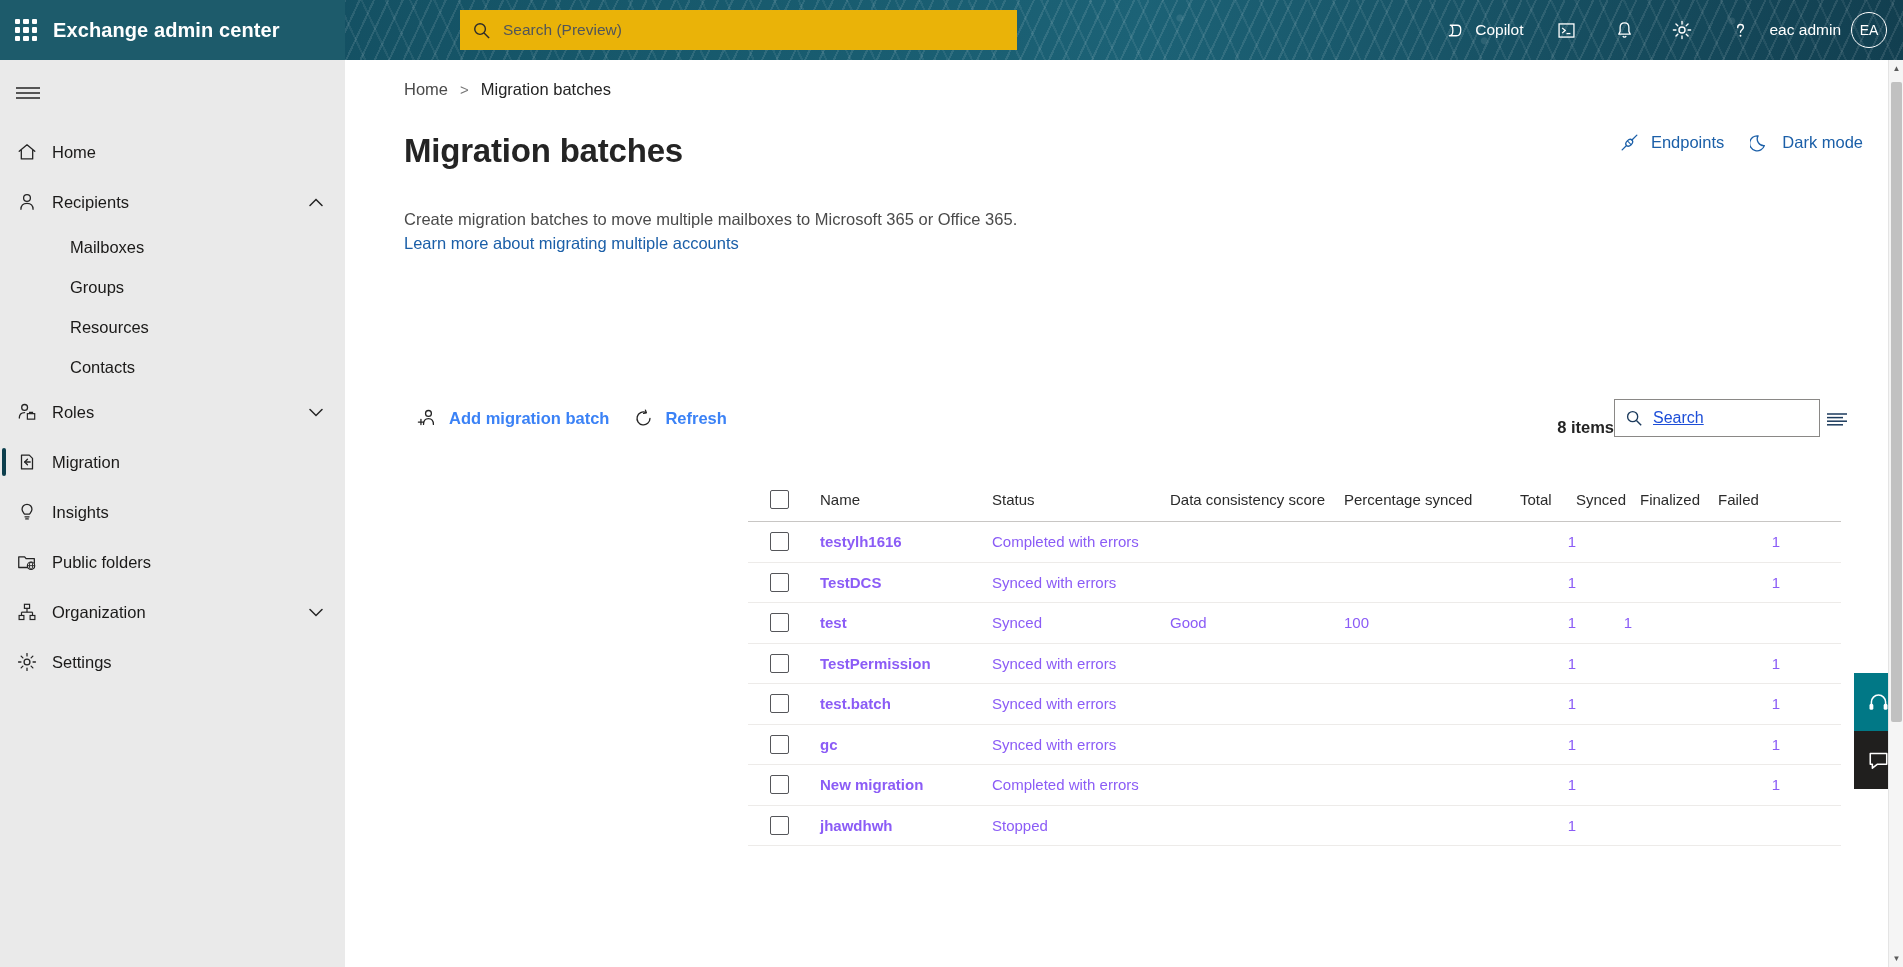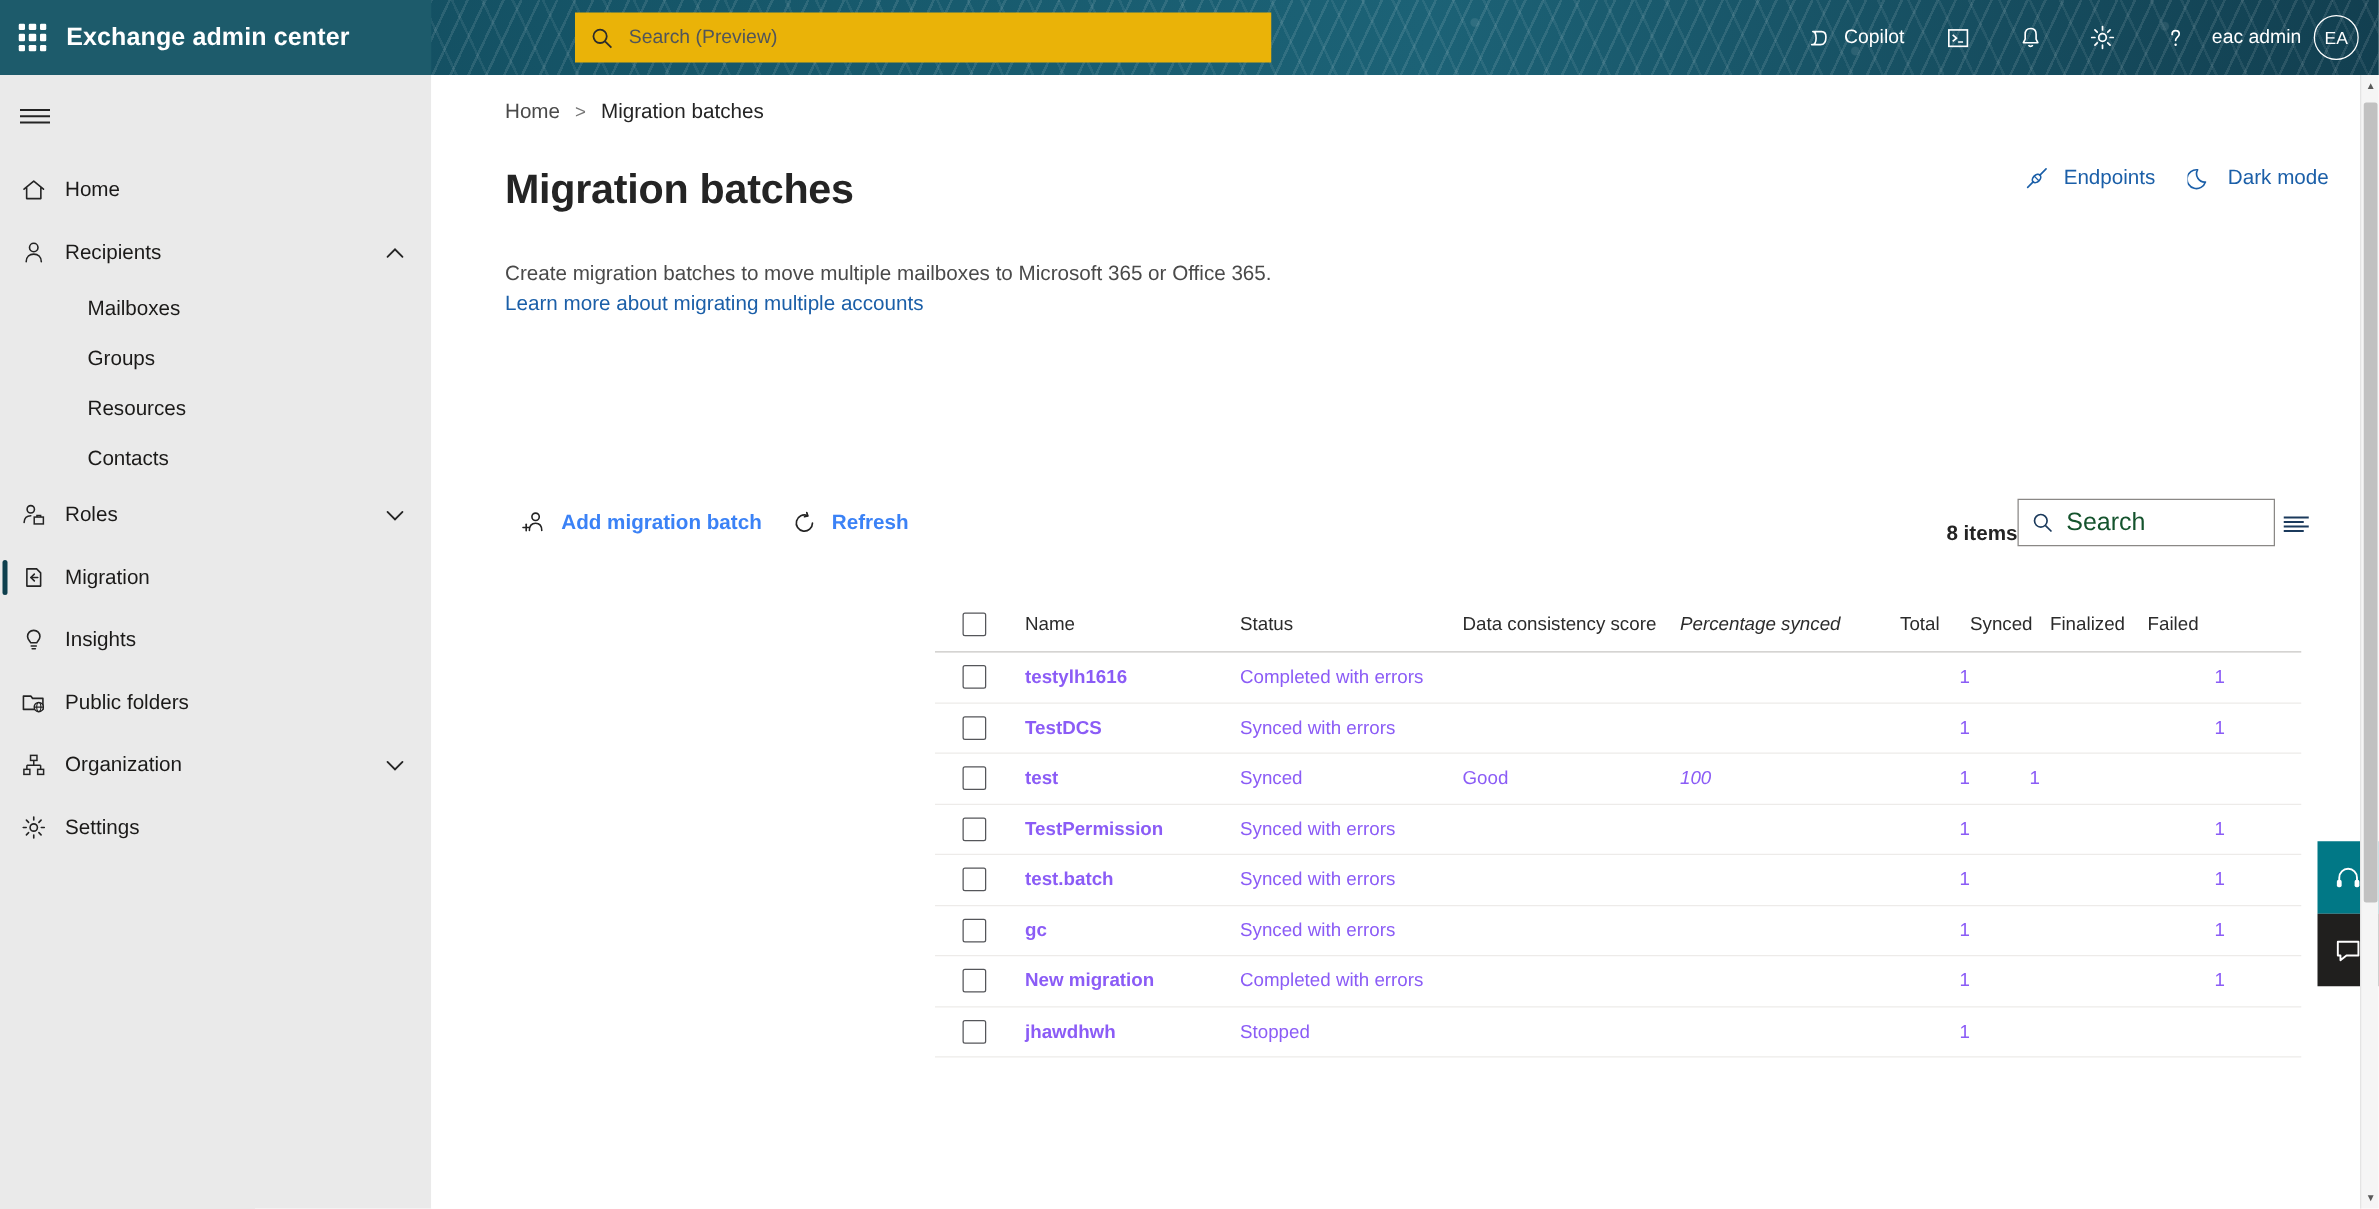--- a/index.html
+++ b/index.html
@@ -130,21 +130,21 @@
     padding: 0 12px; cursor: pointer; color: #3b82f6;
   }
   .cmd-btn span { font-size: 16.5px; font-weight: 600; }
   .cmd-right { margin-left: auto; display: flex; align-items: flex-end; }
   .items-count { font-size: 16.5px; color: #242424; font-weight: 600; }
   .searchbox {
     width: 206px; height: 38px; border: 1px solid #8a8886; background: #fff;
     display: flex; align-items: center; padding: 0 10px; cursor: text;
   }
   .searchbox svg { margin-right: 10px; flex: 0 0 auto; }
-  .searchbox .ph { color: #14532d; font-size: 20px; }
+  .searchbox .ph { color: #1d4ed8; font-size: 16px; text-decoration: underline; }
   .view-btn { width: 34px; height: 34px; display: flex; align-items: center; justify-content: center; cursor: pointer; }
 
   
   .table { position: absolute; left: 403px; top: 418px; width: 1093px; }
   .thead {
     display: flex; align-items: center; height: 44px;
     border-bottom: 1px solid #c8c6c4; color: #2b2b2b; font-size: 15px;
   }
   .trow {
     display: flex; align-items: center; height: 40.5px;
@@ -152,21 +152,21 @@
   }
   .c-check { width: 72px; display: flex; align-items: center; padding-left: 22px; flex: 0 0 72px; }
   .cbx {
     width: 19px; height: 19px; border: 1px solid #55565a; background: #fff;
     border-radius: 2px; cursor: pointer;
   }
   .c-name { width: 172px; flex: 0 0 172px; font-weight: 600; }
   .thead .c-name { font-weight: 400; }
   .c-status { width: 178px; flex: 0 0 178px; }
   .c-dcs { width: 174px; flex: 0 0 174px; }
-  .c-pct { width: 176px; flex: 0 0 176px; font-style: italic; }
+  .c-pct { width: 176px; flex: 0 0 176px; }
   .c-total { width: 56px; flex: 0 0 56px; text-align: right; }
   .c-synced { width: 64px; flex: 0 0 64px; text-align: right; padding-right: 8px; }
   .c-final { width: 78px; flex: 0 0 78px; text-align: right; padding-right: 6px; }
   .c-failed { width: 62px; flex: 0 0 62px; text-align: right; }
   .thead .c-total, .thead .c-synced, .thead .c-final, .thead .c-failed { text-align: left; padding-right: 0; }
 
   
   .float-help {
     position: absolute; right: 0; top: 613px; width: 49px; height: 58px;
     background: #017886; display: flex; align-items: center; justify-content: center;

